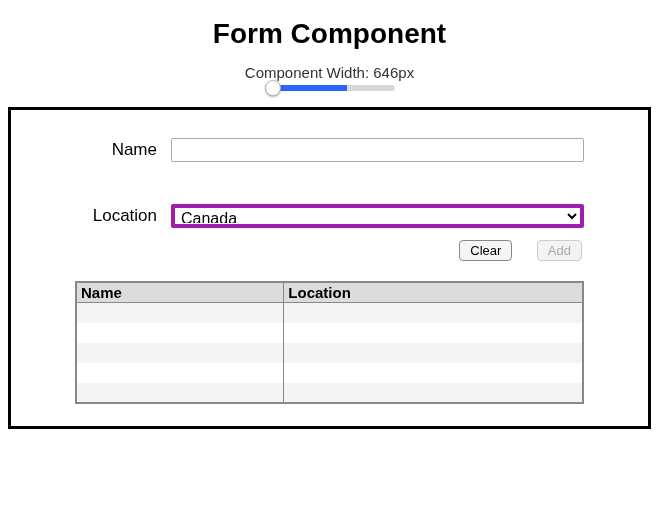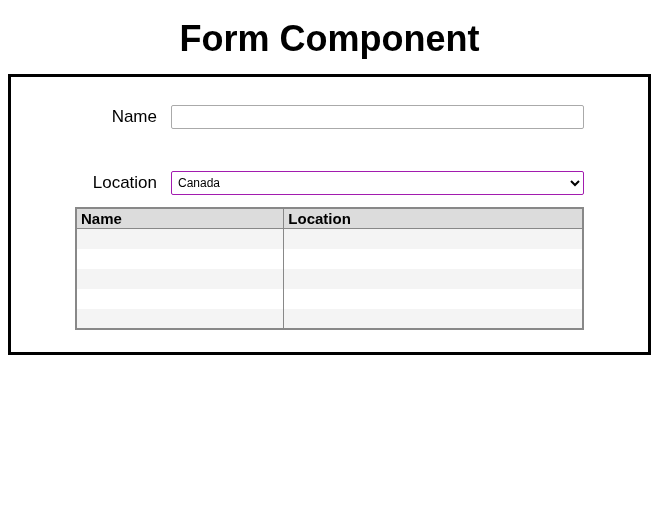--- a/index.html
+++ b/index.html
@@ -8,21 +8,21 @@
     padding: 0;
     font-family: Arial, Helvetica, sans-serif;
     background: #fff;
     width: 659px;
   }
   .page {
     padding: 12px 6px 6px 6px;
   }
   h1.title {
     text-align: center;
-    font-size: 36px;
+    font-size: 28px;
     font-weight: 800;
     margin: 6px 0 14px 0;
   }
   .width-control {
     text-align: center;
     margin-bottom: 12px;
   }
   .width-label {
     font-size: 15px;
     color: #333;
@@ -83,25 +83,25 @@
     width: 100%;
     height: 24px;
     border: 1px solid #aaa;
     border-radius: 2px;
     padding: 2px 4px;
     font-size: 14px;
   }
   select.select-input {
     width: 100%;
     height: 24px;
-    border: 1px solid #a21caf;
+    border: 4px solid #a21caf;
     border-radius: 2px;
     padding: 1px 2px;
     background: #fff;
-    font-size: 12px;
+    font-size: 16px;
   }
   .button-row {
     text-align: right;
     margin-bottom: 20px;
     padding-right: 2px;
   }
   button.btn {
     font-size: 13px;
     padding: 2px 10px;
     border: 1px solid #888;
@@ -142,39 +142,51 @@
   table.data-table col.col-loc { width: 59%; }
   tr.stripe-a td { background: #f4f4f4; }
   tr.stripe-b td { background: #ffffff; }
 </style>
 </head>
 <body>
 
 <div class="page">
   <h1 class="title">Form Component</h1>
 
+  <div class="width-control">
+    <div class="width-label">
+      <span>Component Width: </span><span>646</span><span>px</span>
+    </div>
+    <div class="slider-wrap">
+      <input type="range" class="slider" value="400" min="400" max="800" style="">
+    </div>
+  </div>
 
   <div class="panel">
 
     <div class="form-row">
       <div class="form-label">Name</div>
       <div class="form-control">
         <input type="text" class="text-input" value="" style="">
       </div>
     </div>
 
     <div class="form-row last">
       <div class="form-label">Location</div>
       <div class="form-control">
         <select class="select-input">
           <option>Canada</option>
         </select>
       </div>
     </div>
 
+    <div class="button-row">
+      <button class="btn">Clear</button>
+      <button class="btn" id="add-btn" disabled="">Add</button>
+    </div>
 
     <table class="data-table">
       <colgroup>
         <col class="col-name">
         <col class="col-loc">
       </colgroup>
       <thead>
         <tr>
           <th>Name</th>
           <th>Location</th>

